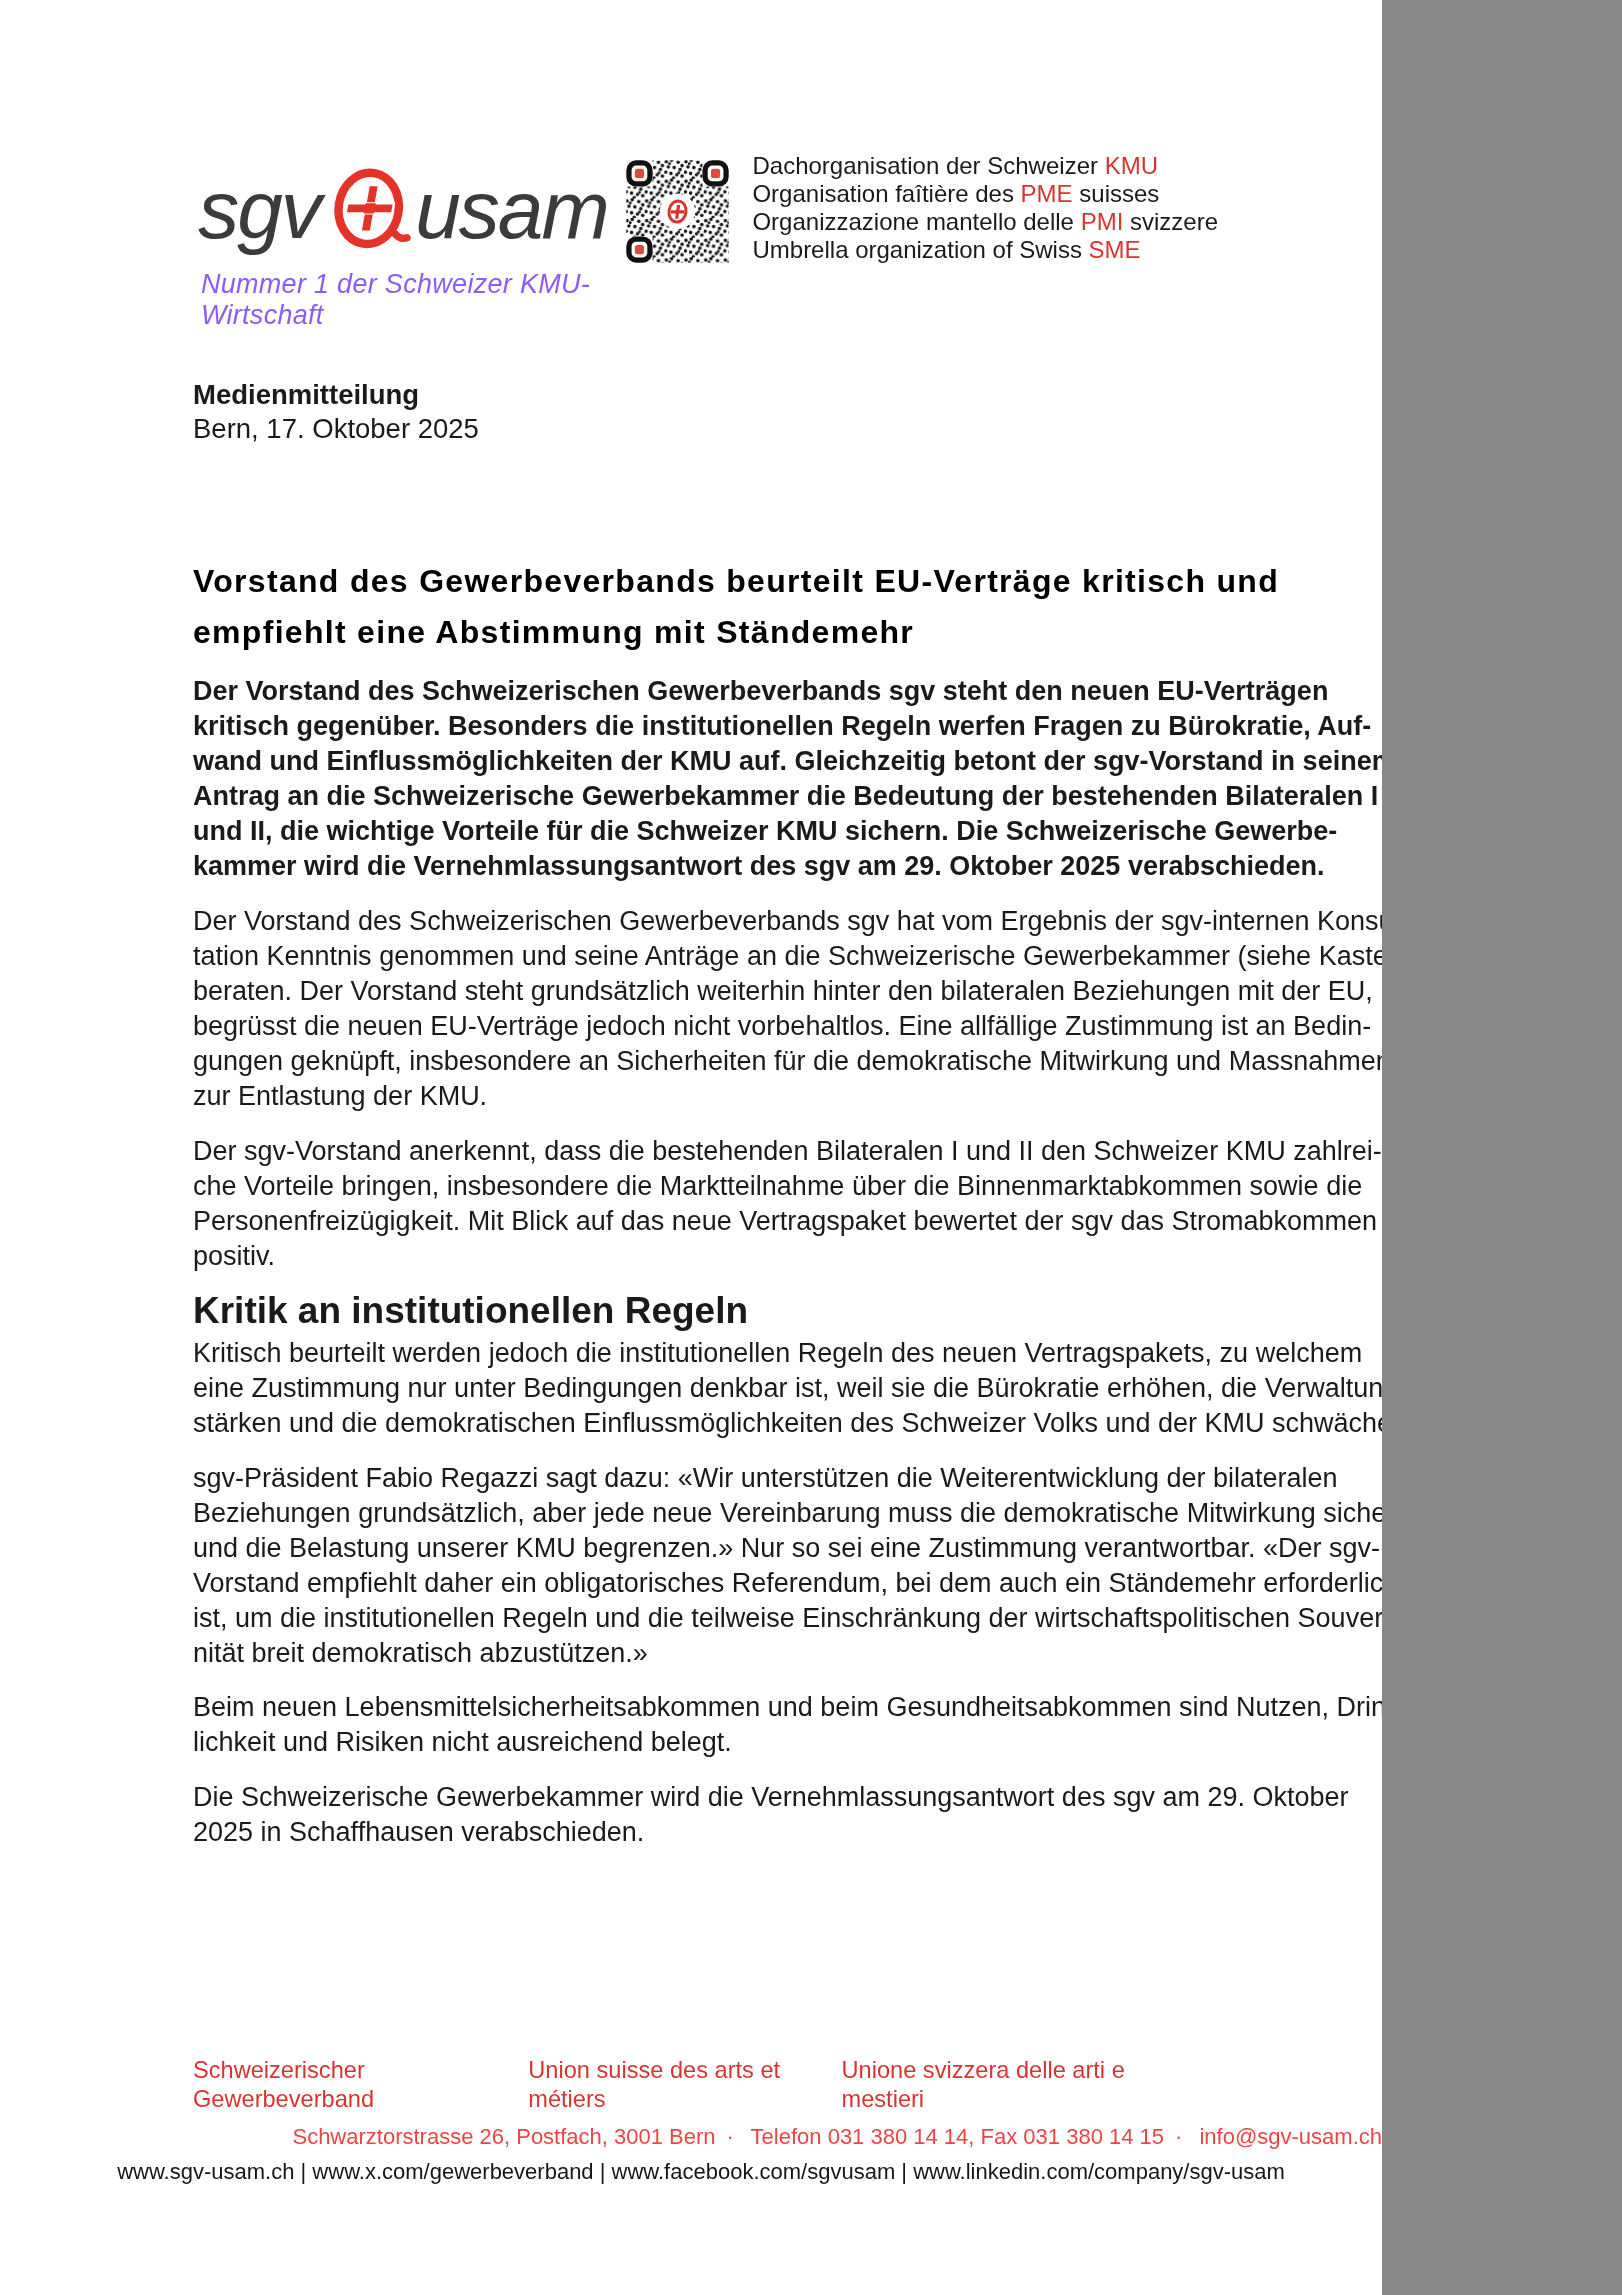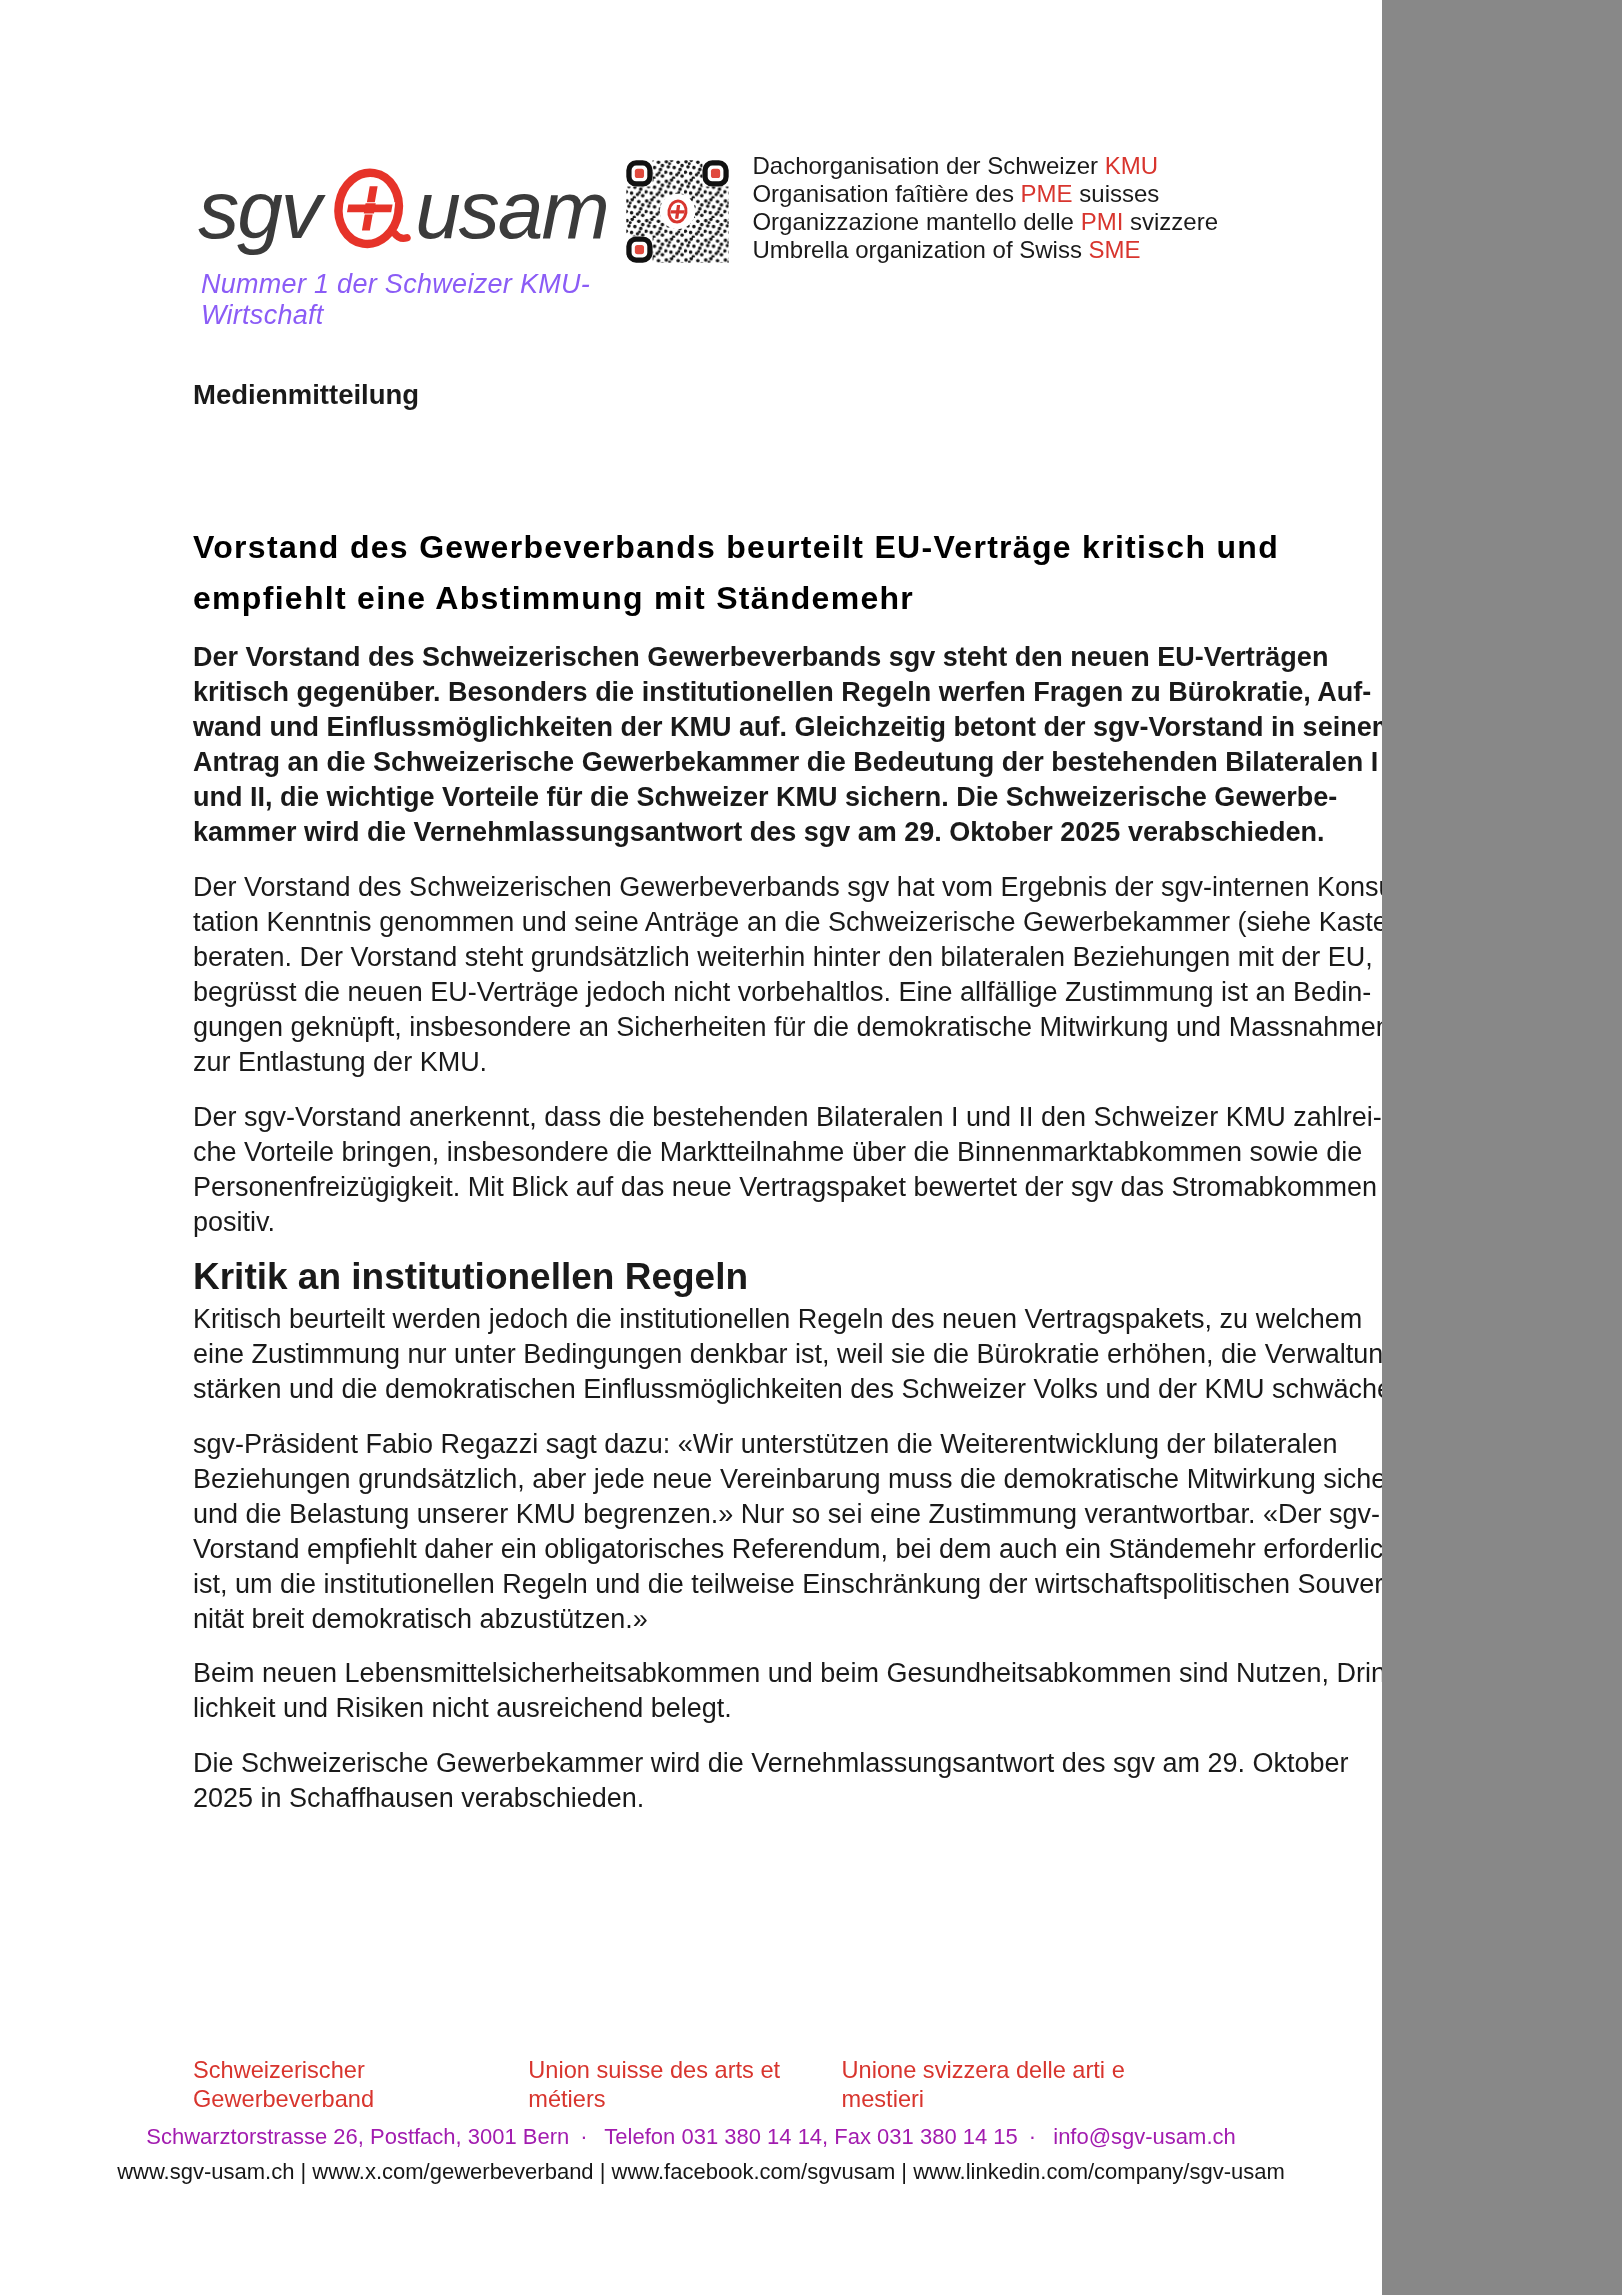--- a/index.html
+++ b/index.html
@@ -54,22 +54,22 @@
     margin:15.7px 0 7.9px 0;
   }
   
   .footer{position:absolute;left:0;right:0;top:2056px;}
   .footer-orgs{
     margin:0 193px 0 193px;
     display:flex;justify-content:space-between;
     font-size:23.6px;line-height:29px;color:#d8352e;
   }
   .footer-address{
-    text-align:center;font-size:22px;line-height:29px;
-    margin-top:7.9px;color:#a21caf;
+    text-align:right;font-size:22px;line-height:29px;
+    margin-top:7.9px;color:#ef4444;
   }
   .footer-web{
     text-align:center;font-size:22px;line-height:29px;
     margin-top:6.5px;color:#161616;padding-left:20px;
   }
 </style>
 </head>
 <body>
 
 <div class="page">
@@ -147,20 +147,21 @@
         <div><span>Dachorganisation der Schweizer </span><span class="org-em">KMU</span><span></span></div>
         <div><span>Organisation faîtière des </span><span class="org-em">PME</span><span> suisses</span></div>
         <div><span>Organizzazione mantello delle </span><span class="org-em">PMI</span><span> svizzere</span></div>
         <div><span>Umbrella organization of Swiss </span><span class="org-em">SME</span><span></span></div>
       </div>
     </div>
   </div>
 
   <div class="content">
     <div class="doc-type">Medienmitteilung</div>
+    <div class="dateline">Bern, 17. Oktober 2025</div>
 
     <h1 class="headline" style="margin-bottom:0;">Vorstand des Gewerbeverbands beurteilt EU-Verträge kritisch und
 empfiehlt eine Abstimmung mit Ständemehr</h1>
 
     <p class="para lead">Der Vorstand des Schweizerischen Gewerbeverbands sgv steht den neuen EU-Verträgen
 kritisch gegenüber. Besonders die institutionellen Regeln werfen Fragen zu Bürokratie, Auf-
 wand und Einflussmöglichkeiten der KMU auf. Gleichzeitig betont der sgv-Vorstand in seinem
 Antrag an die Schweizerische Gewerbekammer die Bedeutung der bestehenden Bilateralen I
 und II, die wichtige Vorteile für die Schweizer KMU sichern. Die Schweizerische Gewerbe-
 kammer wird die Vernehmlassungsantwort des sgv am 29. Oktober 2025 verabschieden.</p>

